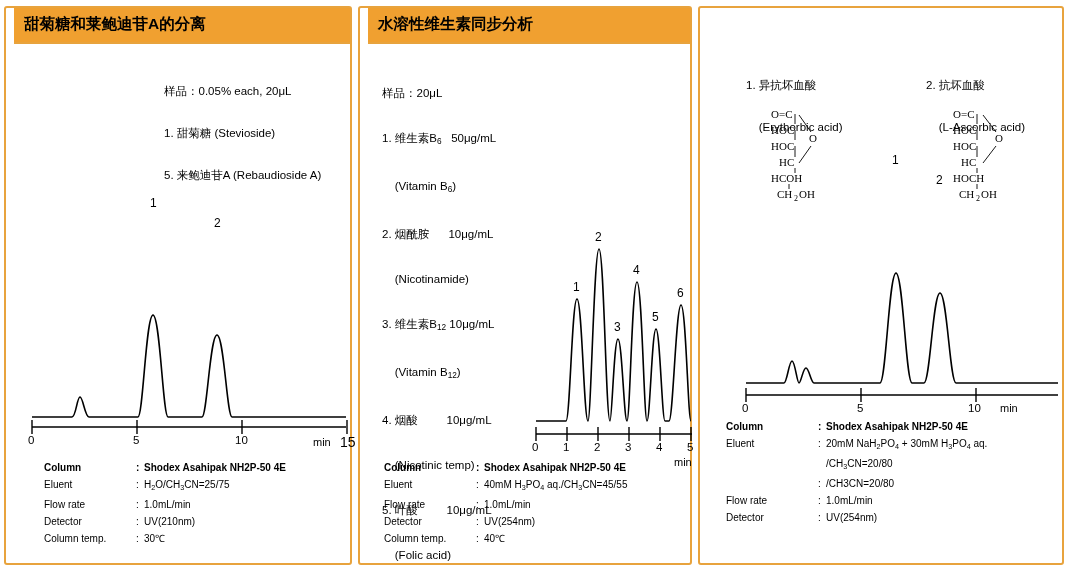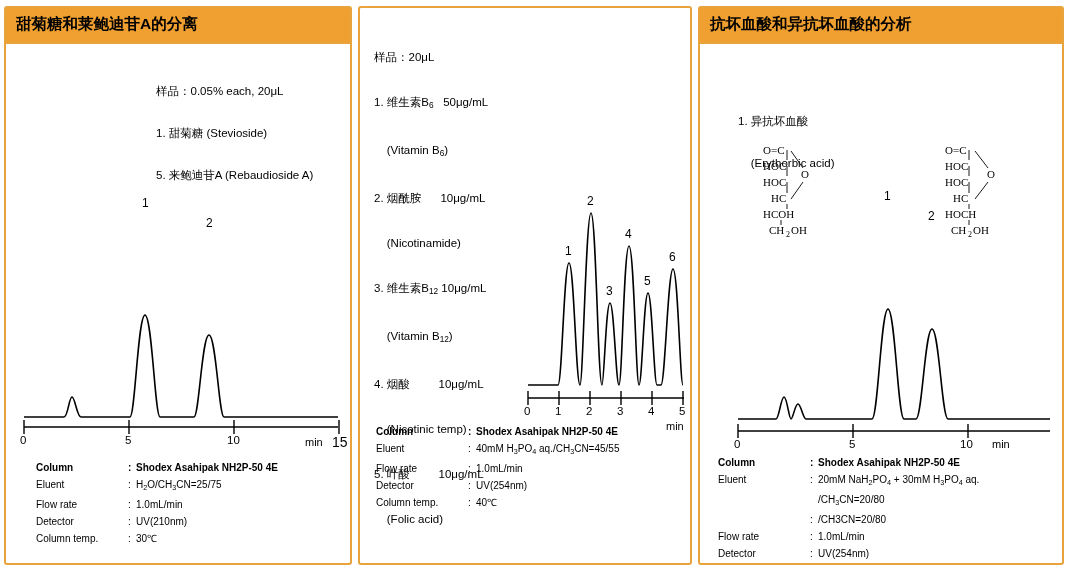--- a/index.html
+++ b/index.html
@@ -14,20 +14,21 @@
     background: #ffffff;
     overflow: hidden;
   }
   .panel {
     position: absolute;
     top: 6px;
     height: 559px;
     background: #ffffff;
     border: 2px solid #E8A33D;
     border-radius: 3px;
+    padding-left: 8px;
   }
   .panel-1 { left: 4px; width: 348px; }
   .panel-2 { left: 358px; width: 334px; }
   .panel-3 { left: 698px; width: 366px; }
 
   .panel-title {
     background: #F0A030;
     color: #000000;
     font-weight: bold;
     font-size: 15.5px;
@@ -149,20 +150,21 @@
             <td class="c">:</td>
             <td>30℃</td>
           </tr>
         </tbody>
           </table>
       </div>
     </div>
   </div>
 
   <div class="panel panel-2">
+    <div class="panel-title">水溶性维生素同步分析</div>
     <div class="body">
 
       <div class="sample" style="left:14px; top:12px; line-height:15px;">
         <div class="ln">样品：20μL</div>
         <div class="ln">1. 维生素B<sub>6</sub>   50μg/mL</div>
         <div class="ln">    (Vitamin B<sub>6</sub>)</div>
         <div class="ln">2. 烟酰胺      10μg/mL</div>
         <div class="ln">    (Nicotinamide)</div>
         <div class="ln">3. 维生素B<sub>12</sub> 10μg/mL</div>
         <div class="ln">    (Vitamin B<sub>12</sub>)</div>
@@ -237,27 +239,30 @@
             <td class="c">:</td>
             <td>40℃</td>
           </tr>
         </tbody>
           </table>
       </div>
     </div>
   </div>
 
   <div class="panel panel-3">
-    <div class="panel-title">抗坏血酸和异抗坏血酸的分析</div>
     <div class="body">
 
 
       <div class="sample" style="left:38px; top:42px;">
         <div class="ln">1. 异抗坏血酸</div>
         <div class="ln">    (Erythorbic acid)</div>
+      </div>
+      <div class="sample" style="left:218px; top:42px;">
+        <div class="ln">2. 抗坏血酸</div>
+        <div class="ln">    (L-Ascorbic acid)</div>
       </div>
 
       <div class="struct" style="left:40px; top:88px; width:130px;">
         <svg width="130" height="110" viewBox="0 0 130 110">
           <text x="2" y="10" font-size="11" font-family="Liberation Serif, serif">O=C</text>
           <text x="2" y="26" font-size="11" font-family="Liberation Serif, serif">HOC</text>
           <text x="2" y="42" font-size="11" font-family="Liberation Serif, serif">HOC</text>
           <text x="10" y="58" font-size="11" font-family="Liberation Serif, serif">HC</text>
           <text x="2" y="74" font-size="11" font-family="Liberation Serif, serif">HCOH</text>
           <text x="8" y="90" font-size="11" font-family="Liberation Serif, serif">CH</text>

